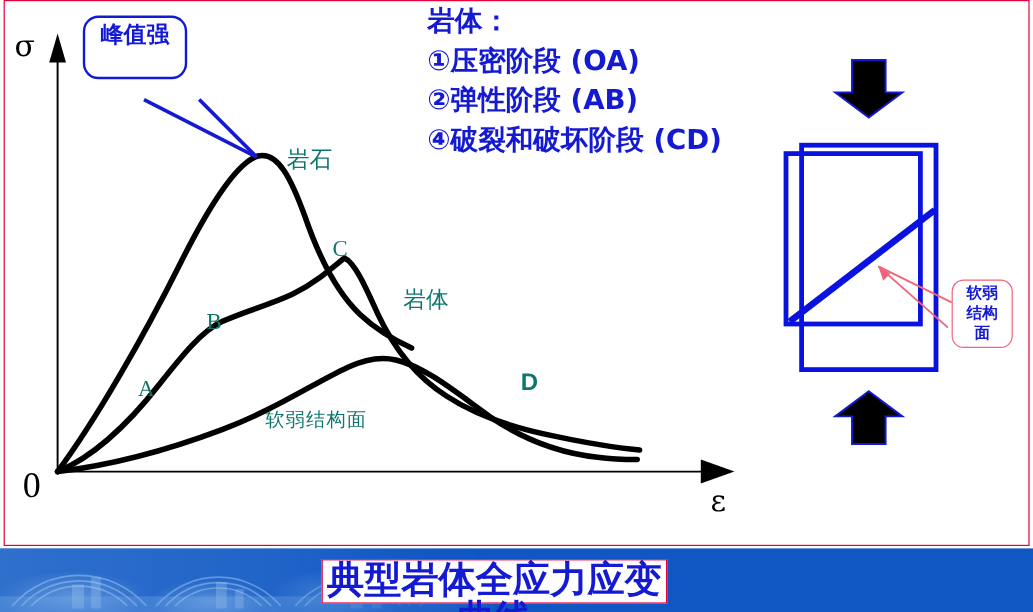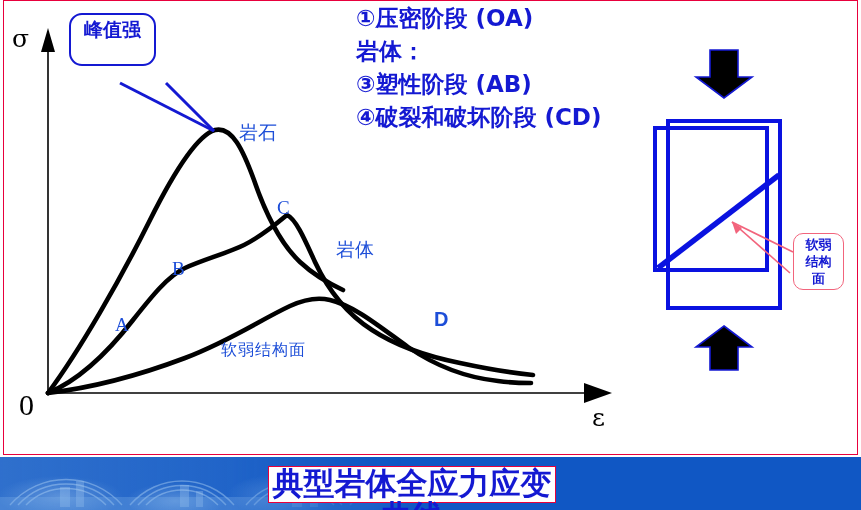--- a/index.html
+++ b/index.html
@@ -23,21 +23,21 @@
   
   svg.layer{position:absolute;left:0;top:0;width:861px;height:510px;overflow:visible;}
 
   
   .txt{position:absolute;white-space:pre;}
 
   .axis-sigma{left:12px;top:24px;font-size:25px;color:#000;font-family:"DejaVu Serif",serif;}
   .axis-eps{left:592px;top:403px;font-size:25px;color:#000;font-family:"DejaVu Serif",serif;}
   .axis-zero{left:19px;top:388px;font-size:30px;color:#000;font-family:"Liberation Serif",serif;}
 
-  .lbl{font-family:"Liberation Serif",serif;color:#1d4ed8;}
+  .lbl{font-family:"Liberation Serif",serif;color:#0f766e;}
   .lbl-A{left:115px;top:314px;font-size:19px;}
   .lbl-B{left:172px;top:258px;font-size:19px;}
   .lbl-C{left:277px;top:197px;font-size:19px;}
   .lbl-D{left:434px;top:308px;font-size:20px;font-weight:bold;font-family:"Liberation Sans",sans-serif;}
   .lbl-rock{left:239px;top:120px;font-size:19px;}
   .lbl-mass{left:336px;top:237px;font-size:19px;}
   .lbl-weak{left:221px;top:340px;font-size:16px;letter-spacing:1px;}
 
   
   .list{
@@ -169,23 +169,23 @@
     <div>峰值强</div>
   </div>
 
   <div class="callout2">
     <div>软弱</div>
     <div>结构</div>
     <div>面</div>
   </div>
 
   <div class="list">
+    <div>岩体：</div>
     <div>①压密阶段 (OA)</div>
-    <div>岩体：</div>
-    <div>③塑性阶段 (AB)</div>
+    <div>②弹性阶段 (AB)</div>
     <div>④破裂和破坏阶段 (CD)</div>
   </div>
 
   <div class="banner">
     <div class="photo">
       <svg width="430" height="53" viewBox="0 0 430 53">
         <g fill="none" stroke="rgba(175,210,245,0.45)" stroke-width="1.4">
           <path d="M10,48 C 40,14 92,14 122,48"></path>
           <path d="M18,48 C 44,20 88,20 114,48"></path>
           <path d="M26,48 C 48,26 84,26 106,48"></path>

